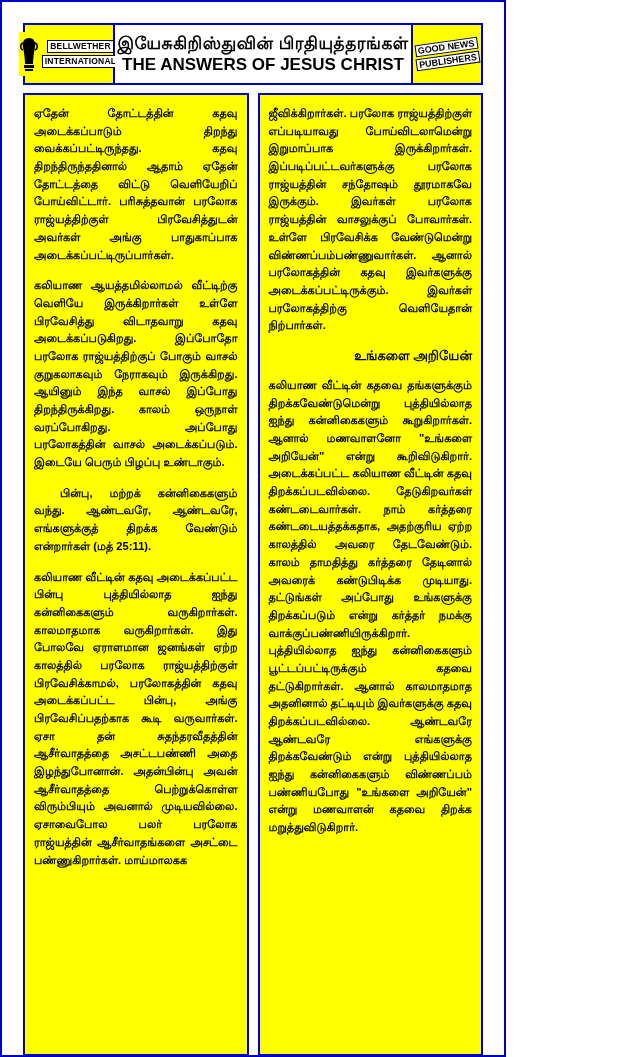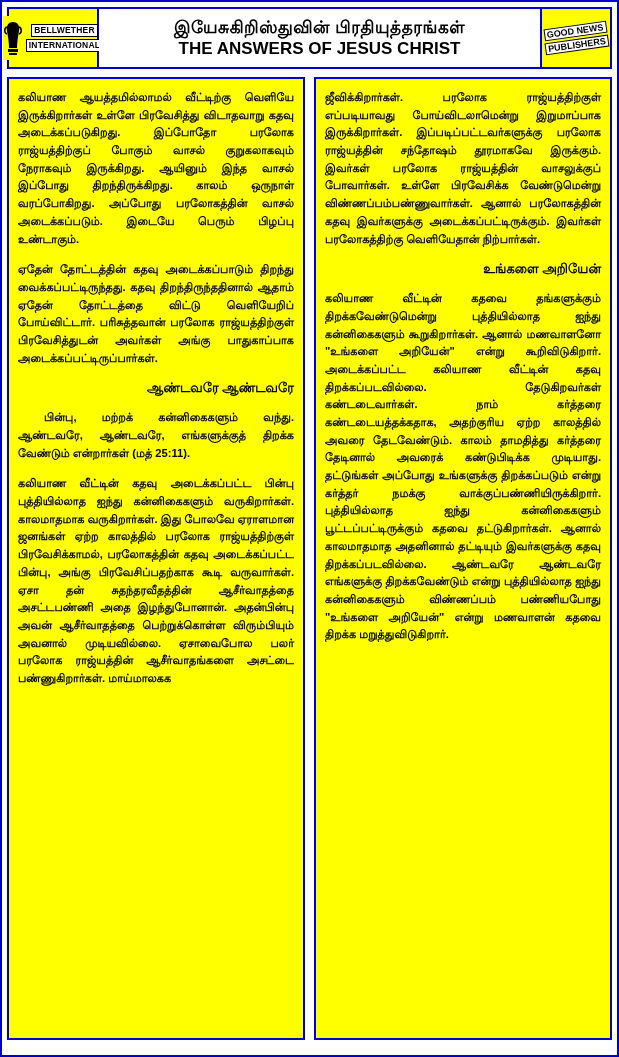--- a/index.html
+++ b/index.html
@@ -8,26 +8,26 @@
     background: #ffffff;
   }
   body {
     width: 619px;
     height: 1057px;
     font-family: "Liberation Sans", sans-serif;
     overflow: hidden;
   }
   .page {
     position: relative;
-    width: 619px;
+    width: 506px;
     height: 1057px;
     box-sizing: border-box;
     background: #ffffff;
     border: 2px solid #0000cc;
-    padding: 0;
+    padding: 16px;
   }
   
   .header {
     display: flex;
     align-items: stretch;
     margin: 5px 5px 0 5px;
     height: 62px;
   }
   .logo-box {
     width: 92px;
@@ -181,23 +181,22 @@
         <span>GOOD NEWS</span>
         <span>PUBLISHERS</span>
       </div>
     </div>
 
   </div>
 
   <div class="columns">
 
     <div class="col">
+      <p class="body">ஏதேன் தோட்டத்தின் கதவு அடைக்கப்பாடும் திறந்து வைக்கப்பட்டிருந்தது. கதவு திறந்திருந்ததினால் ஆதாம் ஏதேன் தோட்டத்தை விட்டு வெளியேறிப் போய்விட்டார். பரிசுத்தவான் பரலோக ராஜ்யத்திற்குள் பிரவேசித்துடன் அவர்கள் அங்கு பாதுகாப்பாக அடைக்கப்பட்டிருப்பார்கள்.</p>
       <p class="body">கலியாண ஆயத்தமில்லாமல் வீட்டிற்கு வெளியே இருக்கிறார்கள் உள்ளே பிரவேசித்து விடாதவாறு கதவு அடைக்கப்படுகிறது. இப்போதோ பரலோக ராஜ்யத்திற்குப் போகும் வாசல் குறுகலாகவும் நேராகவும் இருக்கிறது. ஆயினும் இந்த வாசல் இப்போது திறந்திருக்கிறது. காலம் ஒருநாள் வரப்போகிறது. அப்போது பரலோகத்தின் வாசல் அடைக்கப்படும். இடையே பெரும் பிழப்பு உண்டாகும்.</p>
-      <p class="body">ஏதேன் தோட்டத்தின் கதவு அடைக்கப்பாடும் திறந்து வைக்கப்பட்டிருந்தது. கதவு திறந்திருந்ததினால் ஆதாம் ஏதேன் தோட்டத்தை விட்டு வெளியேறிப் போய்விட்டார். பரிசுத்தவான் பரலோக ராஜ்யத்திற்குள் பிரவேசித்துடன் அவர்கள் அங்கு பாதுகாப்பாக அடைக்கப்பட்டிருப்பார்கள்.</p>
-      <h2 class="subhead">ஆண்டவரே ஆண்டவரே</h2>
       <p class="body indent">பின்பு, மற்றக் கன்னிகைகளும் வந்து. ஆண்டவரே, ஆண்டவரே, எங்களுக்குத் திறக்க வேண்டும் என்றார்கள் (மத் 25:11).</p>
       <p class="body">கலியாண வீட்டின் கதவு அடைக்கப்பட்ட பின்பு புத்தியில்லாத ஐந்து கன்னிகைகளும் வருகிறார்கள். காலமாதமாக வருகிறார்கள். இது போலவே ஏராளமான ஜனங்கள் ஏற்ற காலத்தில் பரலோக ராஜ்யத்திற்குள் பிரவேசிக்காமல், பரலோகத்தின் கதவு அடைக்கப்பட்ட பின்பு, அங்கு பிரவேசிப்பதற்காக கூடி வருவார்கள். ஏசா தன் சுதந்தரவீதத்தின் ஆசீர்வாதத்தை அசட்டபண்ணி அதை இழந்துபோனான். அதன்பின்பு அவன் ஆசீர்வாதத்தை பெற்றுக்கொள்ள விரும்பியும் அவனால் முடியவில்லை. ஏசாவைபோல பலர் பரலோக ராஜ்யத்தின் ஆசீர்வாதங்களை அசட்டை பண்ணுகிறார்கள். மாய்மாலகக</p>
     </div>
 
     <div class="col">
       <p class="body">ஜீவிக்கிறார்கள். பரலோக ராஜ்யத்திற்குள் எப்படியாவது போய்விடலாமென்று இறுமாப்பாக இருக்கிறார்கள். இப்படிப்பட்டவர்களுக்கு பரலோக ராஜ்யத்தின் சந்தோஷம் தூரமாகவே இருக்கும். இவர்கள் பரலோக ராஜ்யத்தின் வாசலுக்குப் போவார்கள். உள்ளே பிரவேசிக்க வேண்டுமென்று விண்ணப்பம்பண்ணுவார்கள். ஆனால் பரலோகத்தின் கதவு இவர்களுக்கு அடைக்கப்பட்டிருக்கும். இவர்கள் பரலோகத்திற்கு வெளியேதான் நிற்பார்கள்.</p>
       <h2 class="subhead">உங்களை அறியேன்</h2>
       <p class="body">கலியாண வீட்டின் கதவை தங்களுக்கும் திறக்கவேண்டுமென்று புத்தியில்லாத ஐந்து கன்னிகைகளும் கூறுகிறார்கள். ஆனால் மணவாளனோ "உங்களை அறியேன்" என்று கூறிவிடுகிறார். அடைக்கப்பட்ட கலியாண வீட்டின் கதவு திறக்கப்படவில்லை. தேடுகிறவர்கள் கண்டடைவார்கள். நாம் கர்த்தரை கண்டடையத்தக்கதாக, அதற்குரிய ஏற்ற காலத்தில் அவரை தேடவேண்டும். காலம் தாமதித்து கர்த்தரை தேடினால் அவரைக் கண்டுபிடிக்க முடியாது. தட்டுங்கள் அப்போது உங்களுக்கு திறக்கப்படும் என்று கர்த்தர் நமக்கு வாக்குப்பண்ணியிருக்கிறார். புத்தியில்லாத ஐந்து கன்னிகைகளும் பூட்டப்பட்டிருக்கும் கதவை தட்டுகிறார்கள். ஆனால் காலமாதமாத அதனினால் தட்டியும் இவர்களுக்கு கதவு திறக்கப்படவில்லை. ஆண்டவரே ஆண்டவரே எங்களுக்கு திறக்கவேண்டும் என்று புத்தியில்லாத ஐந்து கன்னிகைகளும் விண்ணப்பம் பண்ணியபோது "உங்களை அறியேன்" என்று மணவாளன் கதவை திறக்க மறுத்துவிடுகிறார்.</p>
     </div>
 

